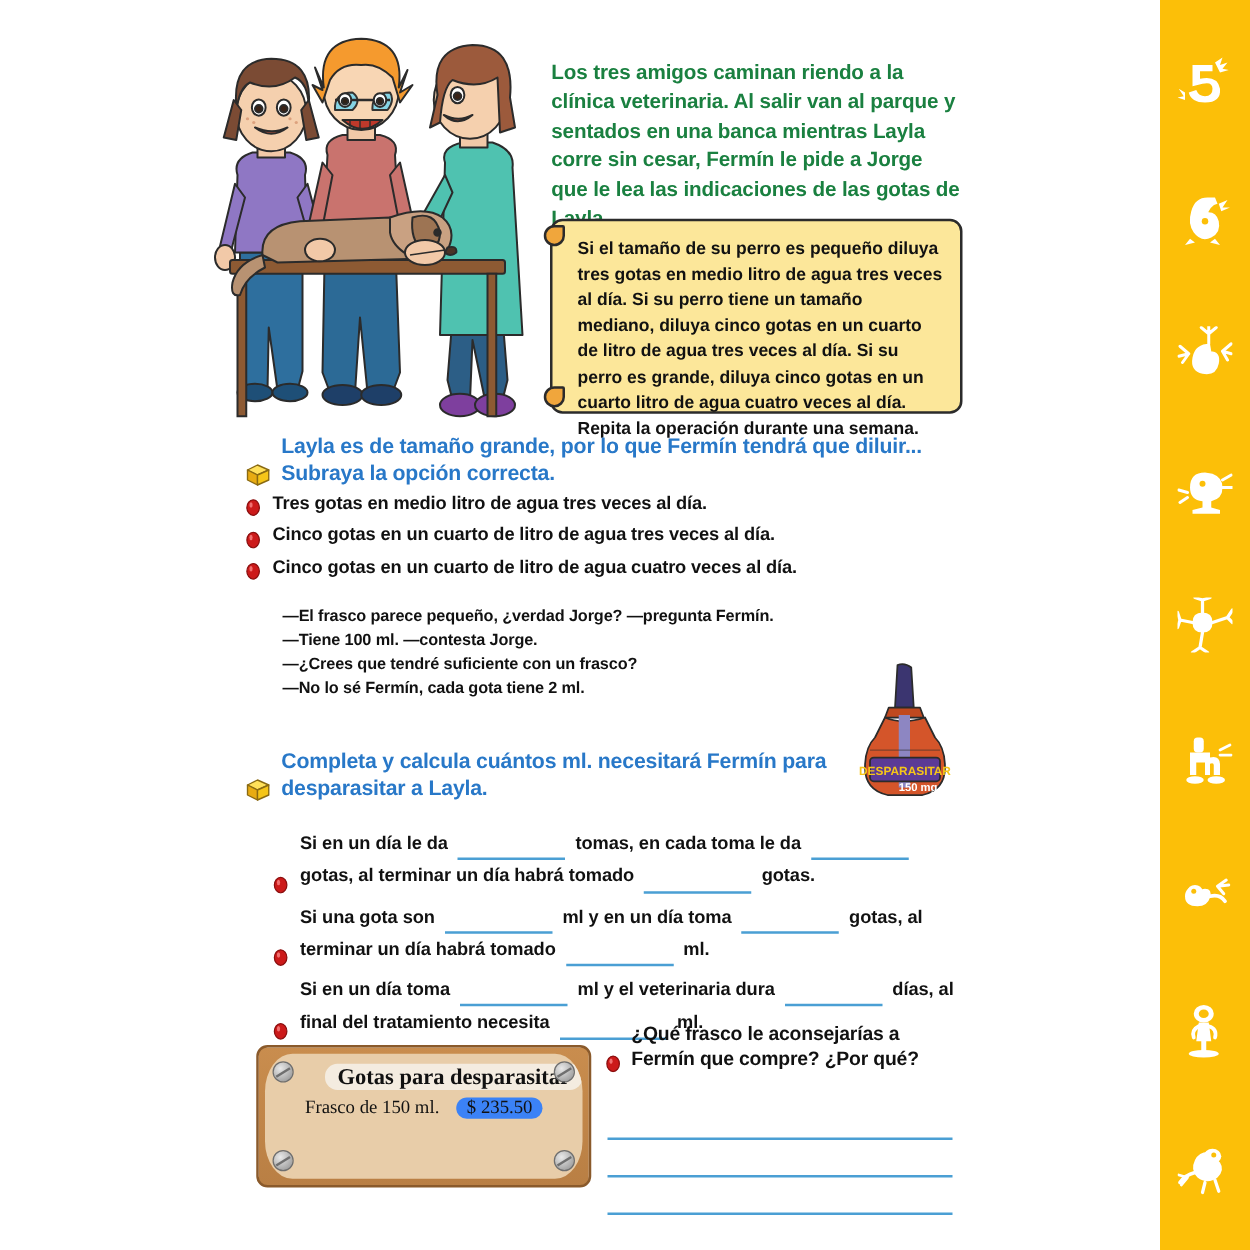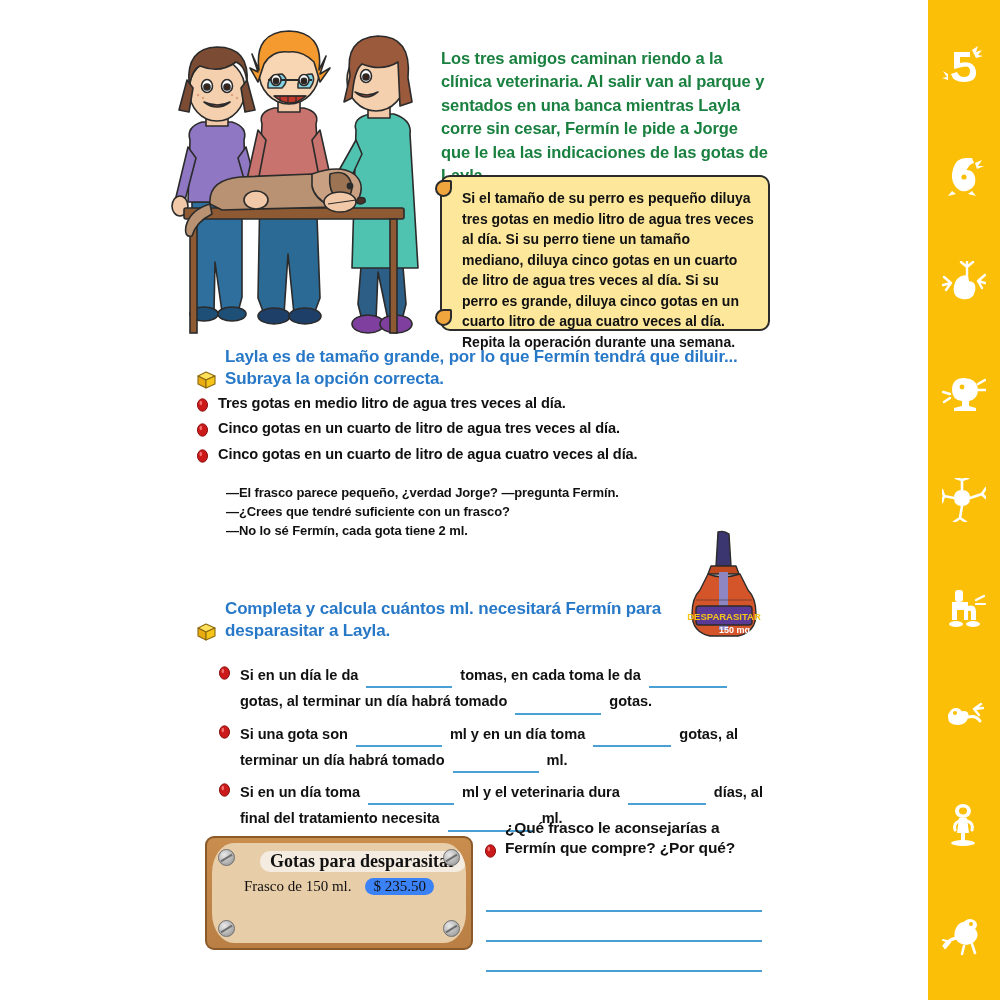--- a/index.html
+++ b/index.html
@@ -137,21 +137,21 @@
   }
   .drop-icon svg { display:block; }
 
   ul.opts {
     list-style: none;
     margin: 4px 0 0 0;
     padding: 0;
   }
   ul.opts li {
     display: flex;
-    align-items: flex-start;
+    align-items: flex-end;
     gap: 9px;
     margin-bottom: 6px;
     font-size: 14.6px;
     line-height: 1.32;
     color: #111111;
     font-weight: 600;
     letter-spacing: -0.1px;
   }
   ul.opts li .opt-text { flex: 1; }
 
@@ -432,20 +432,21 @@
             </svg>
         </span>
         <span class="opt-text">Cinco gotas en un cuarto de litro de agua cuatro veces al día.</span>
       </li>
     </ul>
   </div>
 
   <div class="q-block q-green" style="left:196px; top:478px; width:570px;">
     <div class="dialogue">
       <div>—El frasco parece pequeño, ¿verdad Jorge? —pregunta Fermín.</div>
+      <div>—Tiene 100 ml. —contesta Jorge.</div>
       <div>—¿Crees que tendré suficiente con un frasco?</div>
       <div>—No lo sé Fermín, cada gota tiene 2 ml.</div>
     </div>
   </div>
 
   <div id="bottle">
     <svg width="92" height="120" viewBox="0 0 92 120" xmlns="http://www.w3.org/2000/svg">
       <g stroke="#2b2b2b" stroke-width="1.4" stroke-linejoin="round">
         <path d="M40 4 Q46 2 51 6 L53 38 L38 38 Z" fill="#3b3570"></path>
         <path d="M33 38 L58 38 L61 46 L30 46 Z" fill="#c0491f"></path>

